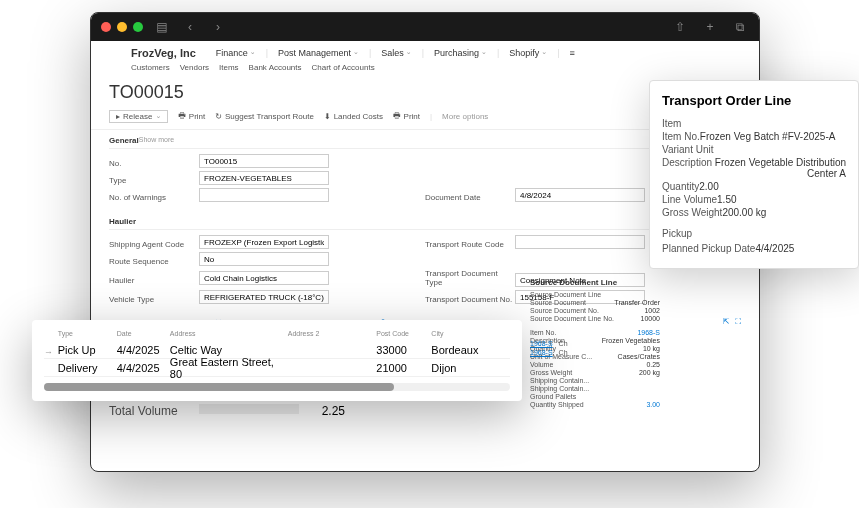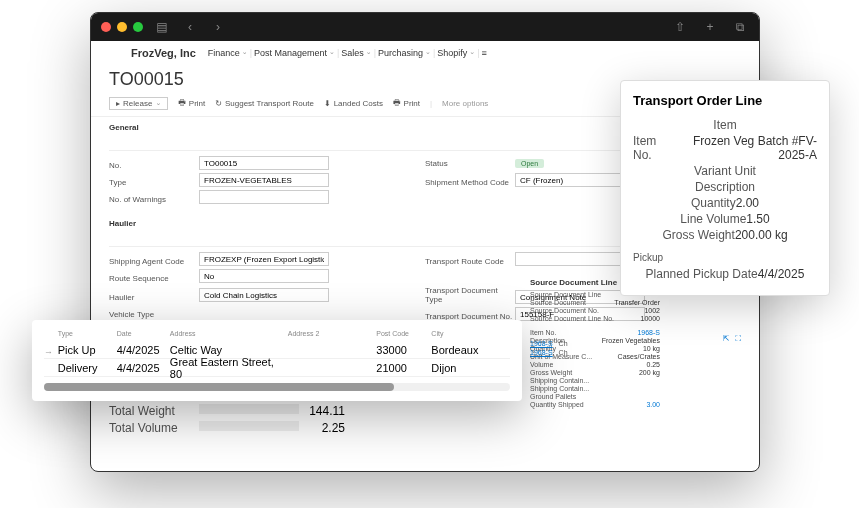--- a/index.html
+++ b/index.html
@@ -7,50 +7,50 @@
 .stage{position:relative;width:859px;height:508px}
 .window{position:absolute;left:90px;top:12px;width:670px;height:460px;background:#fff;border:1px solid #333;border-radius:8px;overflow:hidden;box-shadow:0 20px 60px rgba(0,0,0,.3)}
 .titlebar{height:28px;background:#1a1a1a;display:flex;align-items:center;padding:0 10px;gap:10px}
 .lights{display:flex;gap:6px}
 .light{width:10px;height:10px;border-radius:50%}
 .red{background:#ff5f56}.yellow{background:#ffbd2e}.green{background:#27c93f}
 .tb-btn{color:#888;font-size:12px;width:18px;text-align:center}
 .tb-right{margin-left:auto;display:flex;gap:12px}
 .top-nav{padding:6px 40px 0;font-size:9px;color:#333}
 .brand{font-weight:700;font-size:11px;margin-right:10px}
-.nav-row{display:flex;align-items:center;gap:2px}
+.nav-row{display:flex;align-items:center;gap:10px}
 .nav-item{display:flex;gap:2px}
 .chev{font-size:7px;color:#999}
 .sub-nav{display:flex;gap:10px;margin-top:4px;font-size:8px;color:#555}
 .page-title{font-size:18px;color:#333;padding:10px 18px 4px;font-weight:400}
 .toolbar{display:flex;align-items:center;gap:10px;padding:2px 18px 6px;font-size:8px;color:#555;border-bottom:1px solid #eee}
 .tb-action{display:flex;align-items:center;gap:3px}
 .release-btn{border:1px solid #ccc;padding:1px 6px}
 .sep{color:#ddd}
 .icon{font-size:8px}
 .section{padding:6px 18px;font-size:8px}
-.sec-hdr{font-weight:600;color:#333;border-bottom:1px solid #eee;padding-bottom:18px;margin-bottom:5px;display:flex;justify-content:space-between}
+.sec-hdr{font-weight:600;color:#333;border-bottom:1px solid #eee;padding-bottom:3px;margin-bottom:5px;display:flex;}
 .show-more{font-size:7px;color:#999;font-weight:400}
 .form-row{display:flex;margin-bottom:3px;align-items:center}
 .form-col{display:flex;align-items:flex-end;flex:1}
 .label{width:90px;color:#555;font-size:8px}
 .input{border:1px solid #ccc;height:14px;padding:0 4px;font-size:8px;background:#fff;flex:1;max-width:130px}
 .pill{display:inline-block;padding:1px 6px;border-radius:2px;font-size:7px}
 .pill-green{background:#d4edda;color:#2d7a3e}
 .lines-hdr{display:flex;align-items:center;gap:10px;font-size:8px;padding:4px 18px;color:#0078d4}
 .lines-title{color:#333;font-weight:600}
 .lines-right{margin-left:auto;display:flex;gap:6px;color:#0078d4}
 .totals{padding:6px 18px;font-size:12px}
 .total-row{display:flex;margin-bottom:3px}
 .total-label{width:90px;color:#555}
 .total-bar{flex:1;height:10px;background:#eee;margin-right:6px;max-width:100px}
 .total-val{width:40px;text-align:right}
-.side-panel{position:absolute;right:29px;top:80px;width:210px;background:#fff;border:1px solid #ddd;border-radius:4px;padding:12px;box-shadow:0 10px 40px rgba(0,0,0,.2);font-size:11px;z-index:10}
+.side-panel{position:absolute;right:0;top:80px;width:210px;background:#fff;border:1px solid #ddd;border-radius:4px;padding:12px;box-shadow:0 10px 40px rgba(0,0,0,.2);font-size:11px;z-index:10}
 .sp-title{font-weight:700;font-size:13px;margin-bottom:10px}
-.sp-row{display:flex;justify-content:center;margin-bottom:2px;font-size:12px}
+.sp-row{display:flex;justify-content:flex-start;margin-bottom:2px;font-size:10px}
 .sp-lbl{color:#555}
 .sp-val{color:#333;text-align:right}
 .sp-sec{margin-top:10px}
 .detail-panel{position:absolute;left:530px;top:278px;width:130px;font-size:7px;color:#555}
 .dp-hdr{font-weight:600;font-size:8px;margin-bottom:4px;color:#333}
 .dp-row{display:flex;justify-content:space-between;margin-bottom:1px}
 .dp-val{color:#333}
 .dp-blue{color:#0078d4}
 .grid-overlay{position:absolute;left:32px;top:320px;width:490px;background:#fff;border-radius:4px;box-shadow:0 15px 50px rgba(0,0,0,.3);padding:10px 12px;font-size:11px;z-index:8}
 .grid-hdr{display:flex;font-size:7px;color:#888;margin-bottom:4px}
@@ -107,20 +107,27 @@
             <span class="chev">⌄</span>
           </span>
         <span class="sep">|</span>
         <span class="nav-item">
             <span>Shopify</span>
             <span class="chev">⌄</span>
           </span>
         <span class="sep">|</span>
         <span>≡</span>
       </div>
+      <div class="sub-nav">
+        <span>Customers</span>
+        <span>Vendors</span>
+        <span>Items</span>
+        <span>Bank Accounts</span>
+        <span>Chart of Accounts</span>
+      </div>
     </div>
 
     <div class="page-title">TO00015</div>
 
     <div class="toolbar">
       <span class="tb-action release-btn">
           <span class="icon">▸</span>
           <span>Release</span>
           <span class="chev">⌄</span>
         </span>
@@ -147,39 +154,35 @@
     <div class="section">
       <div class="sec-hdr">
           <span>General</span>
           <span class="show-more">Show more</span>
         </div>
       <div class="form-row">
         <div class="form-col">
             <span class="label">No.</span>
             <input class="input" value="TO00015" style="">
           </div>
-        <div class="form-col">
-            <span class="label">Status</span>
-            <span class="pill pill-green">Open</span>
-          </div>
       </div>
       <div class="form-row">
         <div class="form-col">
             <span class="label">Type</span>
             <input class="input" value="FROZEN-VEGETABLES" style="">
           </div>
-        <div class="form-col">
-            <span class="label">Shipment Method Code</span>
-            <input class="input" value="CF (Frozen)" style="">
-          </div>
       </div>
       <div class="form-row">
         <div class="form-col">
             <span class="label">No. of Warnings</span>
             <input class="input" style="">
+          </div>
+        <div class="form-col">
+            <span class="label">Document Date</span>
+            <input class="input" value="4/8/2024" style="">
           </div>
       </div>
     </div>
 
     <div class="section">
       <div class="sec-hdr">
           <span>Haulier</span>
         </div>
       <div class="form-row">
         <div class="form-col">
@@ -203,20 +206,21 @@
             <input class="input" value="Cold Chain Logistics" style="">
           </div>
         <div class="form-col">
             <span class="label">Transport Document Type</span>
             <input class="input" value="Consignment Note" style="">
           </div>
       </div>
       <div class="form-row">
         <div class="form-col">
             <span class="label">Vehicle Type</span>
+            <input class="input" value="REFRIGERATED TRUCK (-18°C)" style="">
           </div>
         <div class="form-col">
             <span class="label">Transport Document No.</span>
             <input class="input" value="155158-F" style="">
           </div>
       </div>
     </div>
 
     <div class="lines-hdr">
       <span class="lines-title">Transport Order Lines</span>
@@ -368,20 +372,21 @@
         <div class="sp-row">
           <span class="sp-lbl">Item No.</span>
           <span class="sp-val">Frozen Veg Batch #FV-2025-A</span>
         </div>
         <div class="sp-row">
           <span class="sp-lbl">Variant Unit</span>
           <span class="sp-val"></span>
         </div>
         <div class="sp-row">
           <span class="sp-lbl">Description</span>
+          <span class="sp-val">Frozen Vegetable Distribution Center A</span>
         </div>
         <div class="sp-row">
           <span class="sp-lbl">Quantity</span>
           <span class="sp-val">2.00</span>
         </div>
         <div class="sp-row">
           <span class="sp-lbl">Line Volume</span>
           <span class="sp-val">1.50</span>
         </div>
         <div class="sp-row">

